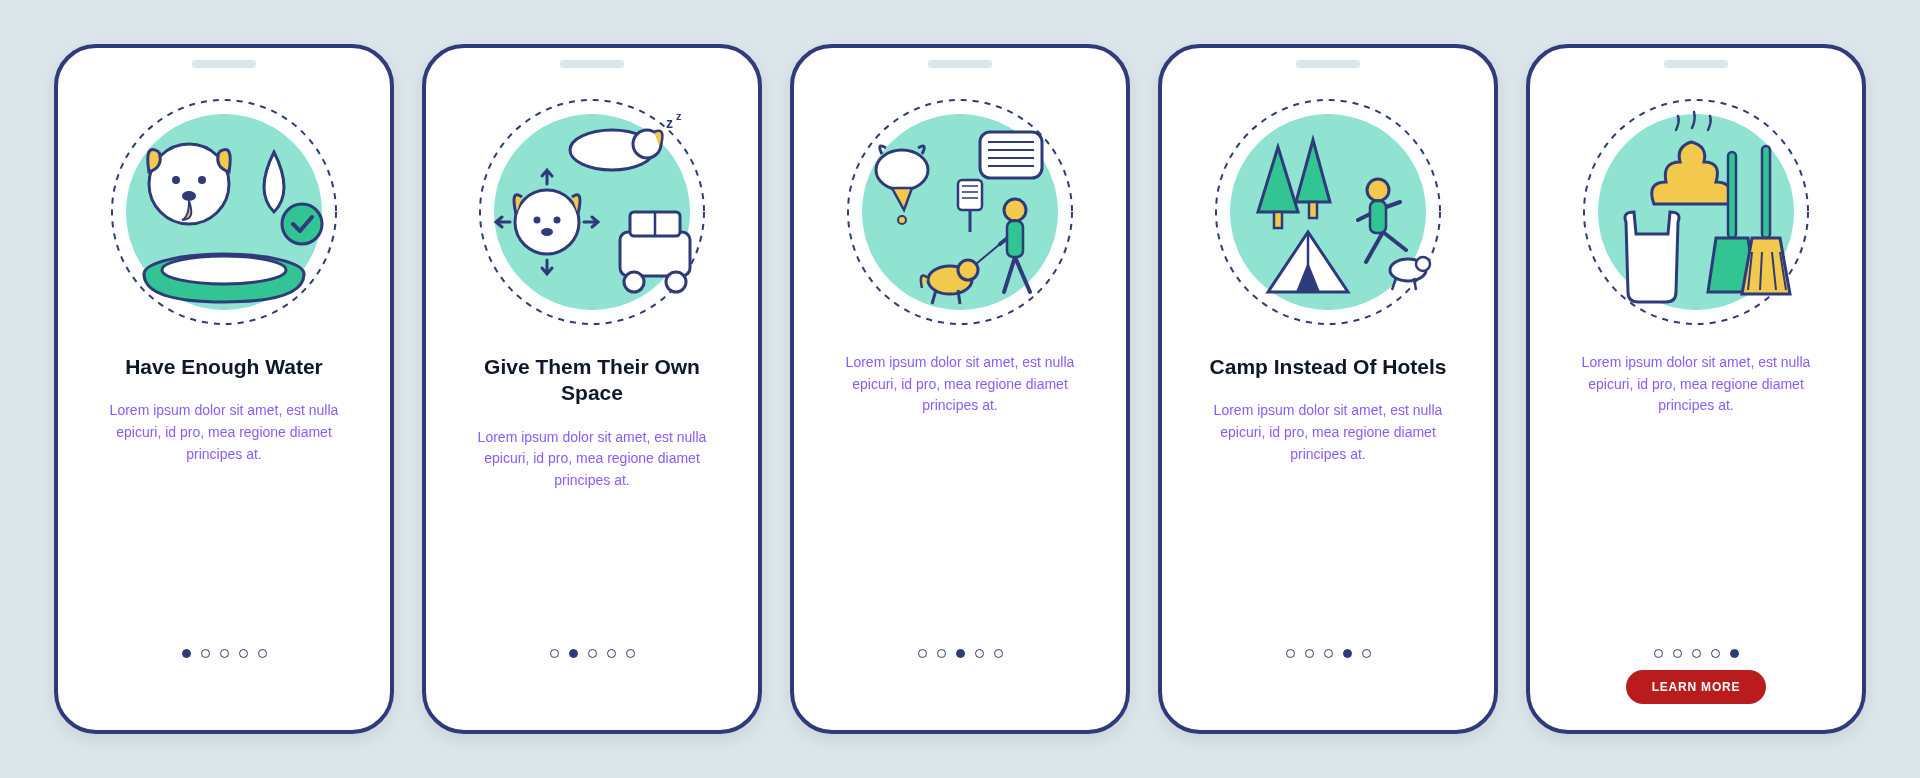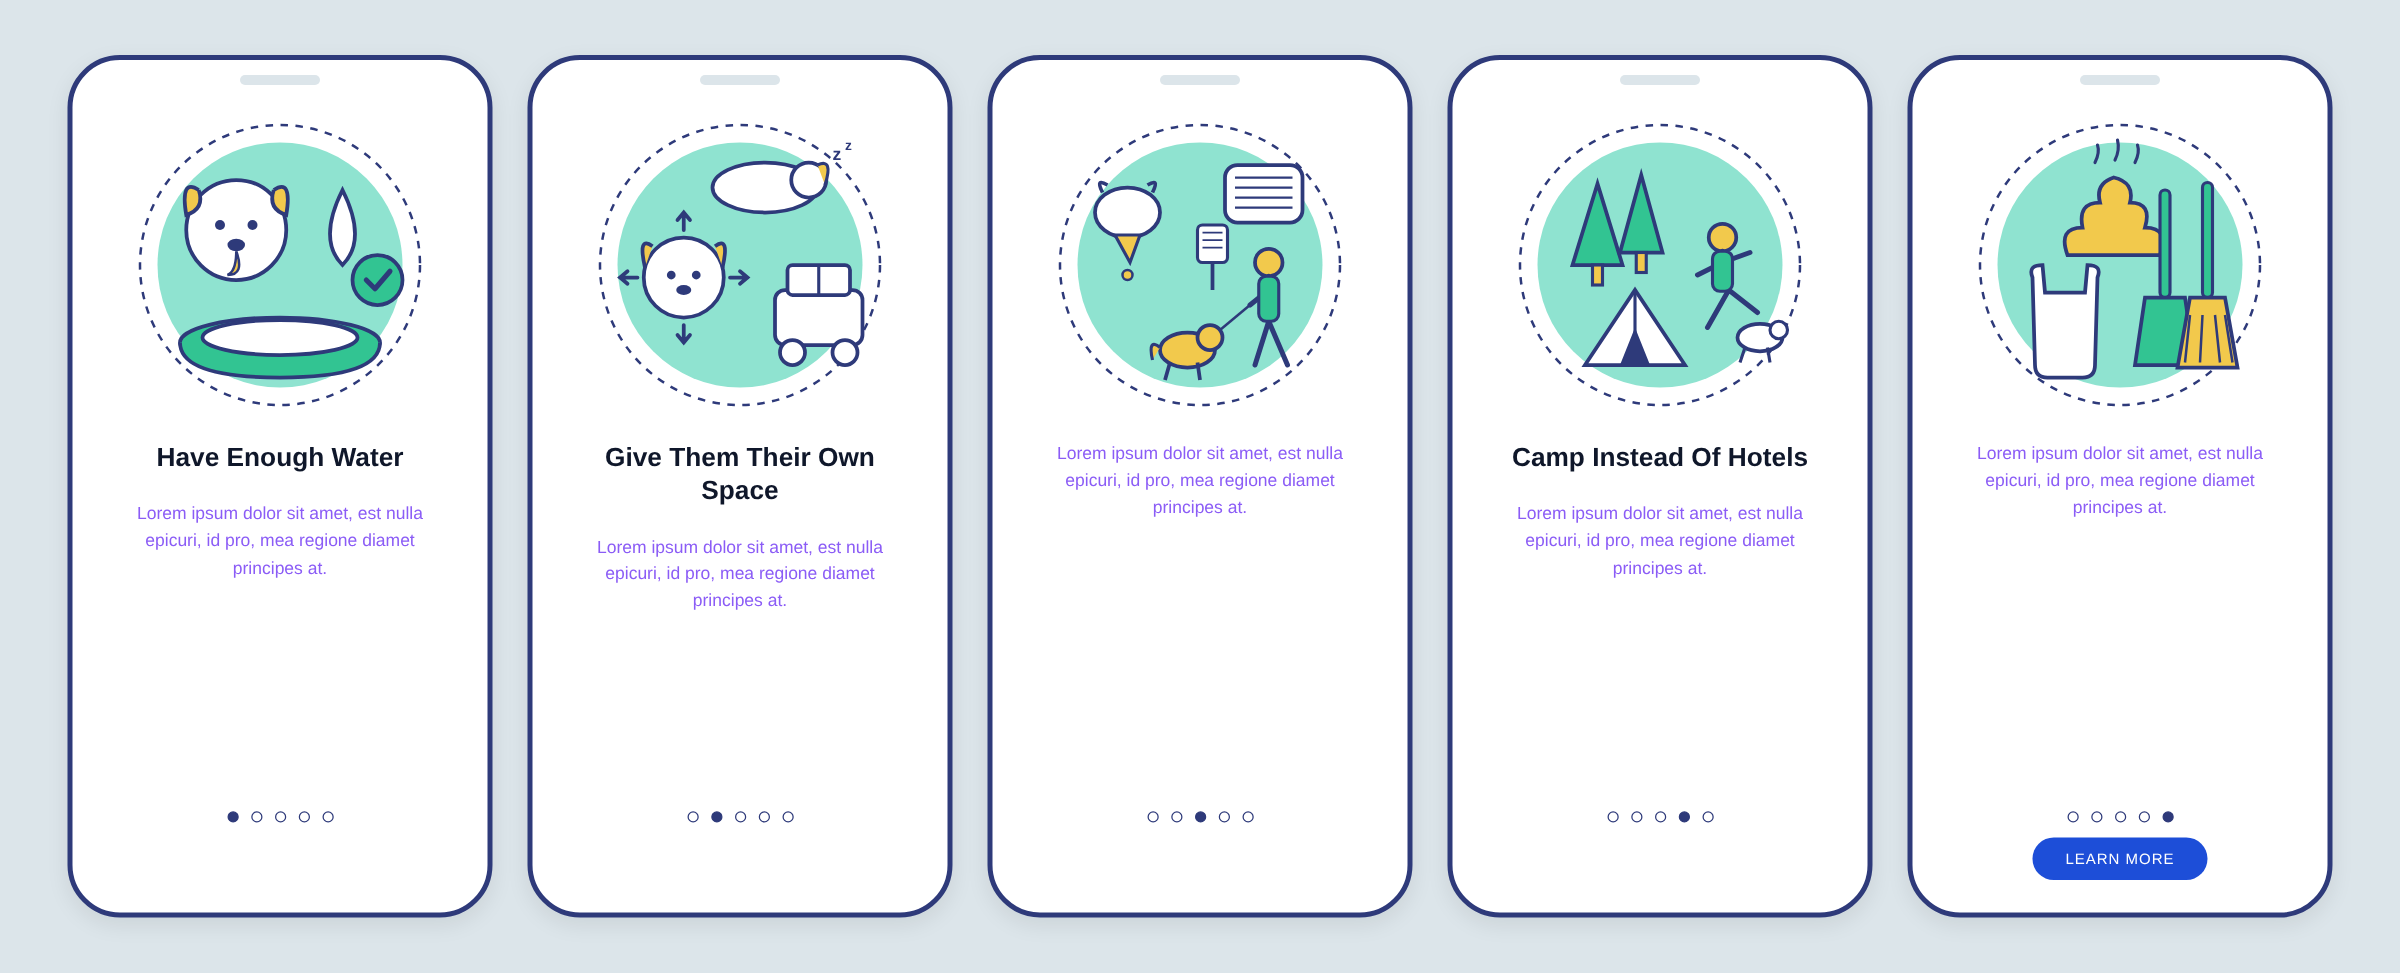--- a/index.html
+++ b/index.html
@@ -79,24 +79,24 @@
   }
   .dot.active { background: #2e3a7a; }
   .cta-wrap {
     position: absolute;
     bottom: 26px;
     display: flex;
     justify-content: center;
     width: 100%;
   }
   .cta {
-    background: #1d4ed8;
+    background: #b91c1c;
     color: #fff;
     font-size: 12px;
-    font-weight: 400;
+    font-weight: 700;
     letter-spacing: 0.8px;
     padding: 10px 26px;
     border-radius: 22px;
     border: none;
     cursor: pointer;
   }
   .cta.hidden { visibility: hidden; }
 </style>
 </head>
 <body>

